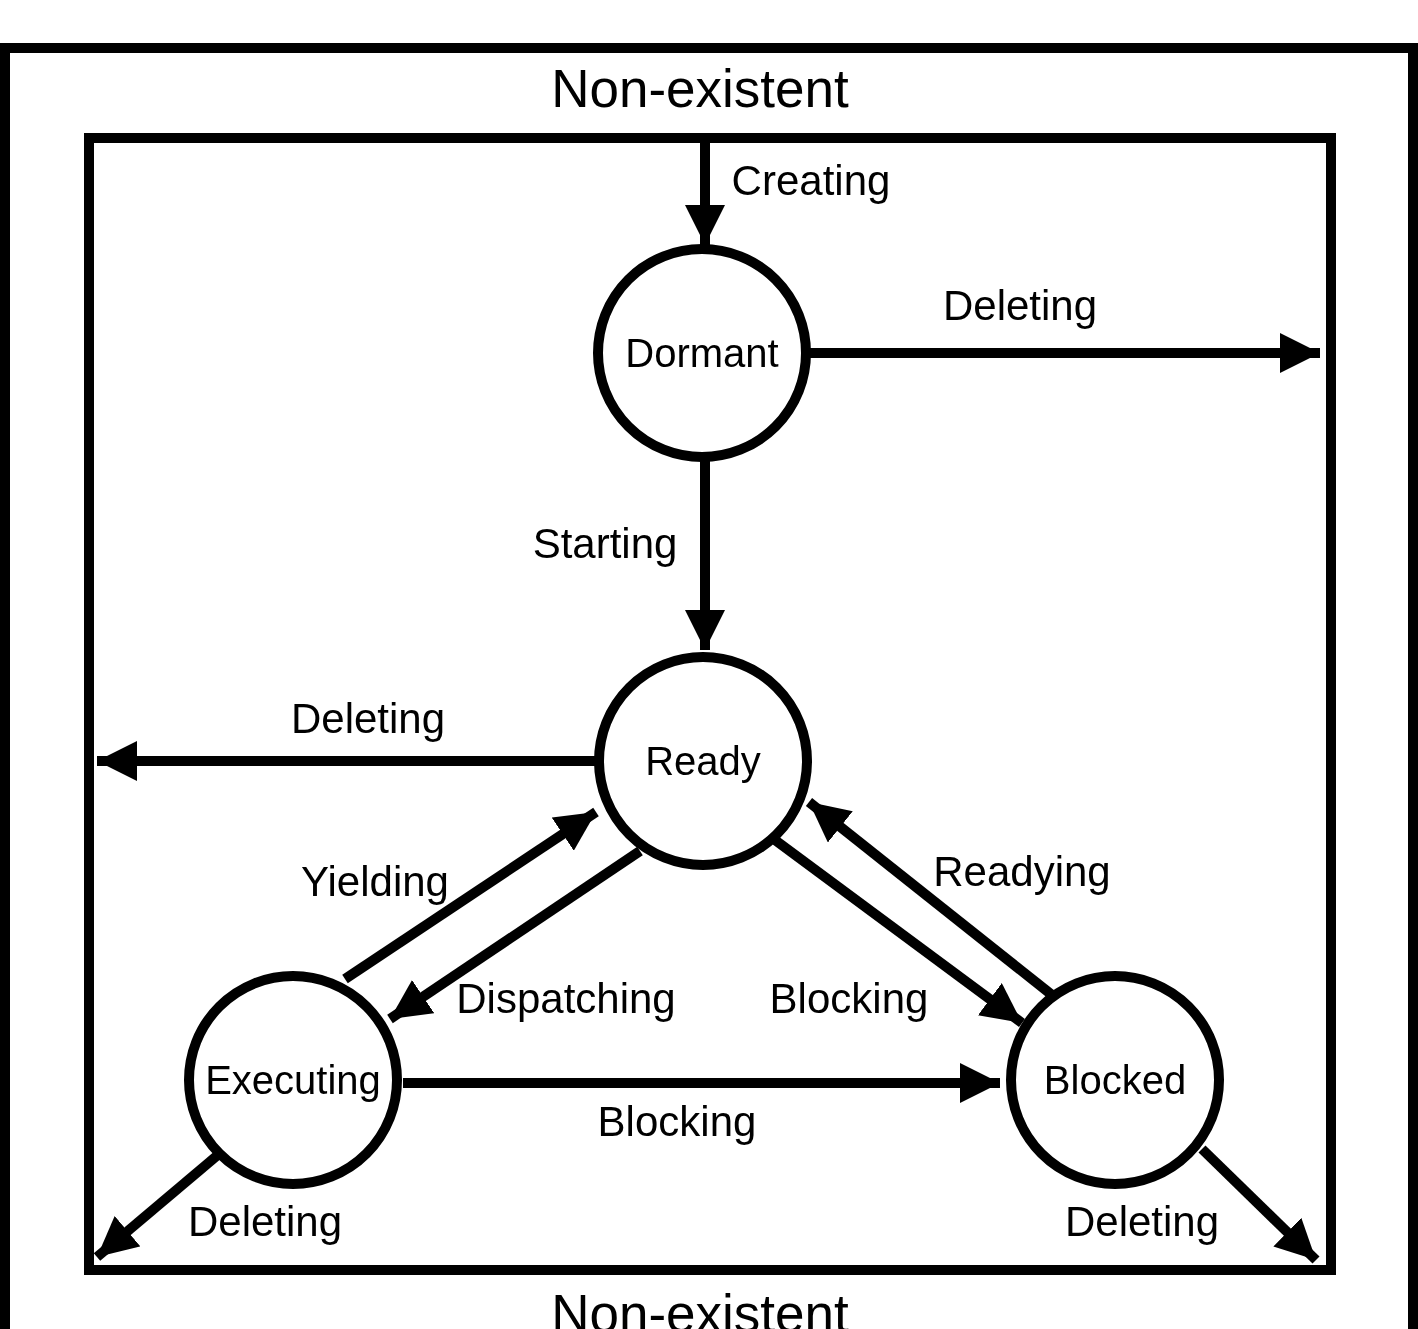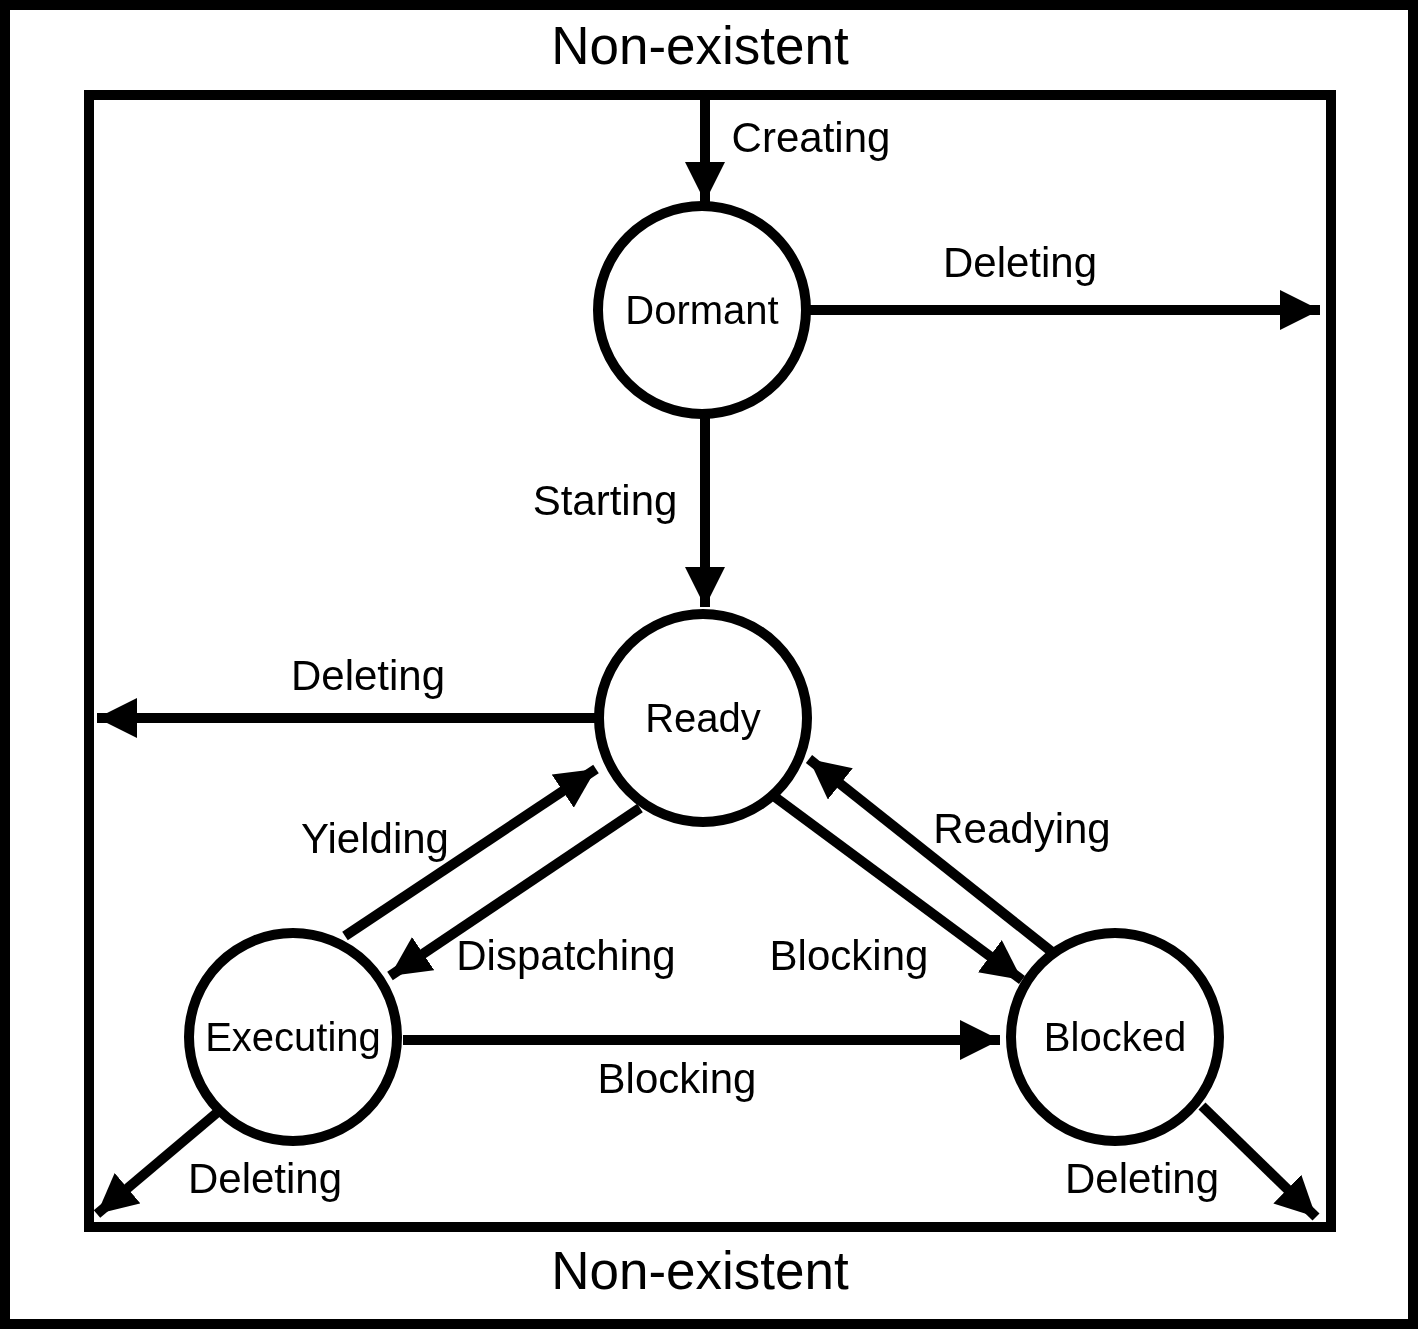--- a/index.html
+++ b/index.html
@@ -7,20 +7,21 @@
     padding: 0;
     background: #ffffff;
     width: 1418px;
     height: 1329px;
     overflow: hidden;
   }
   .diagram-root {
     width: 1418px;
     height: 1094px;
     font-family: "Liberation Sans", sans-serif;
+    margin-top: 43px;
   }
   svg text {
     font-family: "Liberation Sans", sans-serif;
     fill: #000000;
   }
   .title-text   { font-size: 53px; }
   .state-text   { font-size: 40px; }
   .trans-text   { font-size: 42px; }
   .edge         { stroke: #000000; stroke-width: 10; fill: none; }
   .node-circle  { stroke: #000000; stroke-width: 10; fill: #ffffff; }

